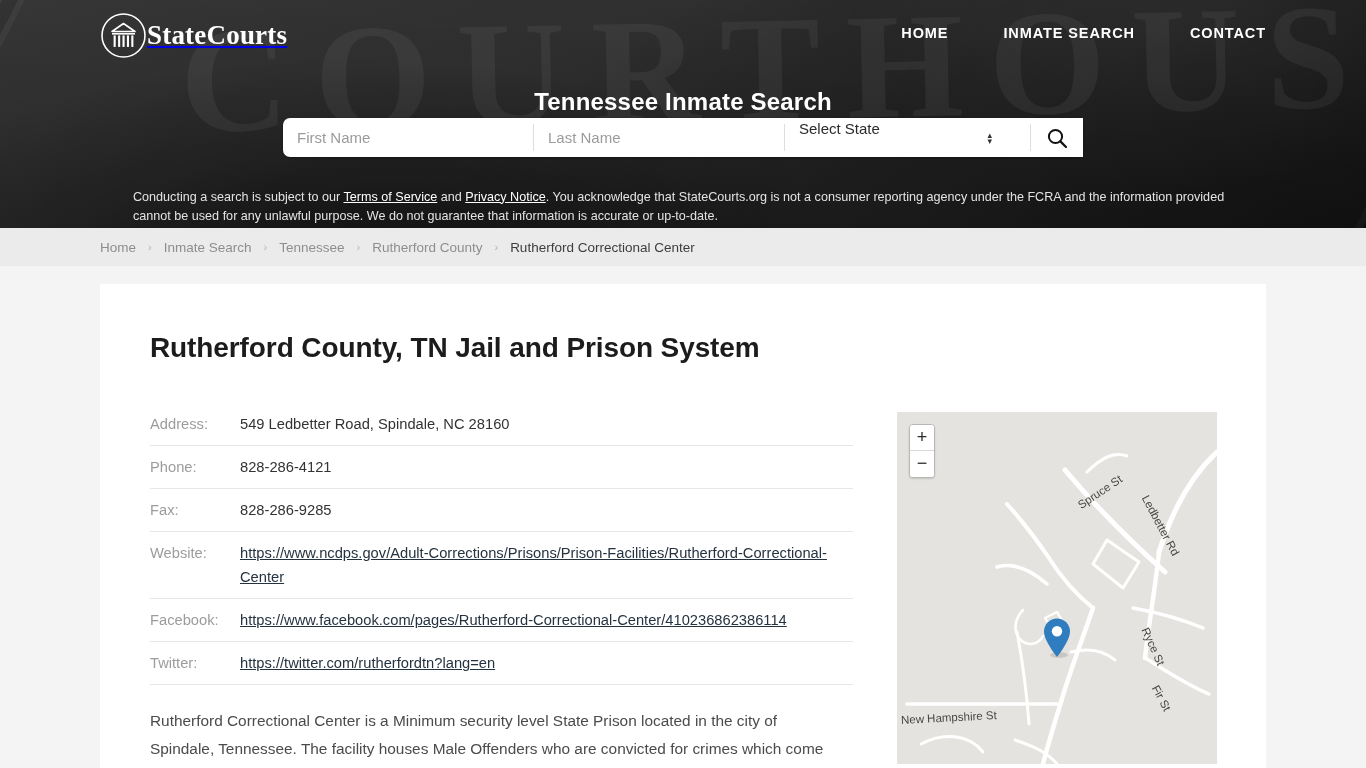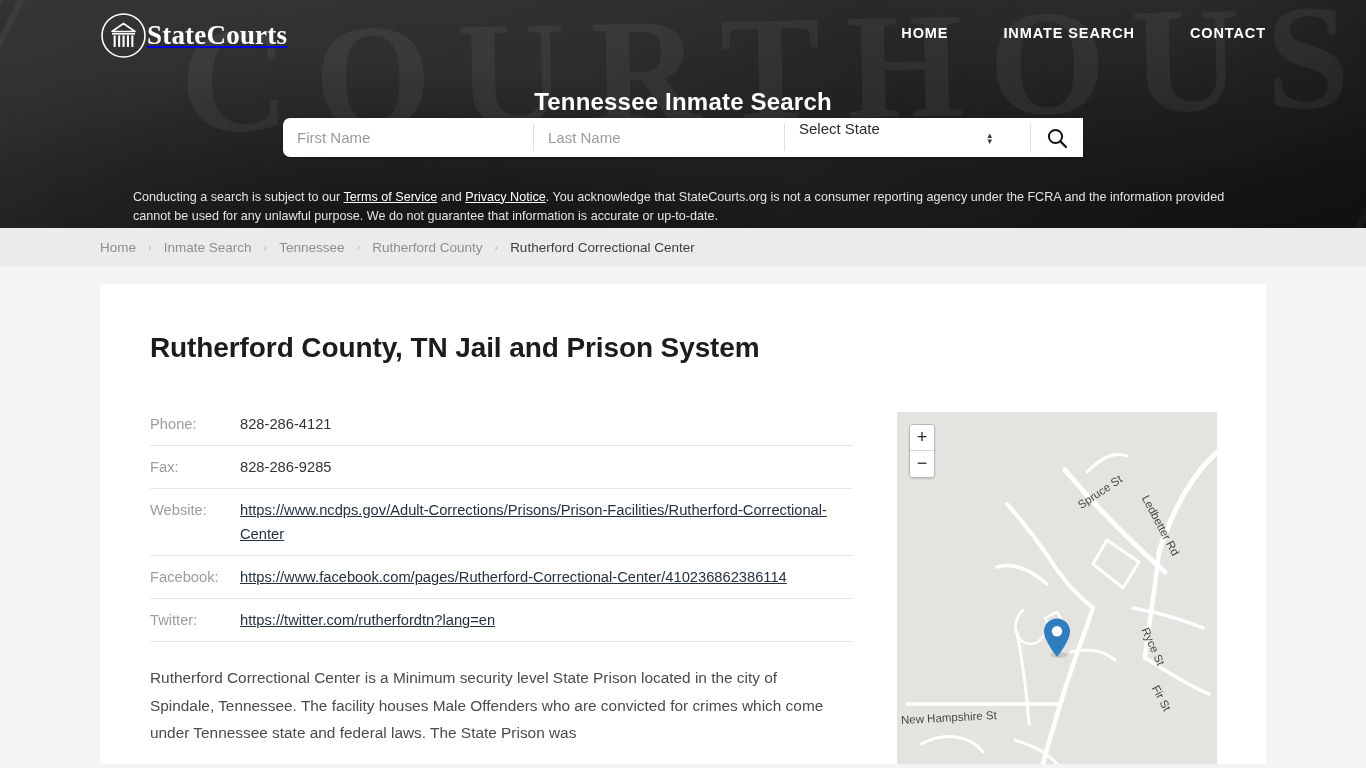--- a/index.html
+++ b/index.html
@@ -236,20 +236,24 @@
     </ol>
 </div>
 
 <div class="card">
   <h1>Rutherford County, TN Jail and Prison System</h1>
 
   <div class="body-wrap">
     <div class="facts">
       <table>
         <tbody id="facts-body">
+            <tr>
+              <td class="f-label">Address:</td>
+              <td class="f-val">549 Ledbetter Road, Spindale, NC 28160</td>
+            </tr>
             <tr>
               <td class="f-label">Phone:</td>
               <td class="f-val">828-286-4121</td>
             </tr>
             <tr>
               <td class="f-label">Fax:</td>
               <td class="f-val">828-286-9285</td>
             </tr>
             <tr>
               <td class="f-label">Website:</td>

